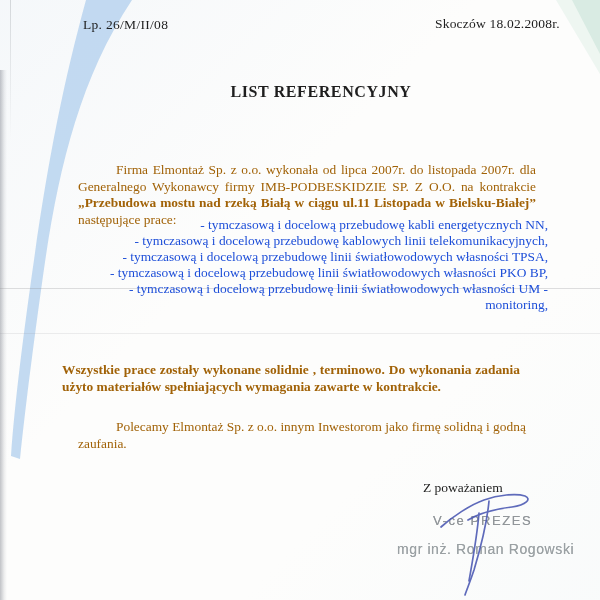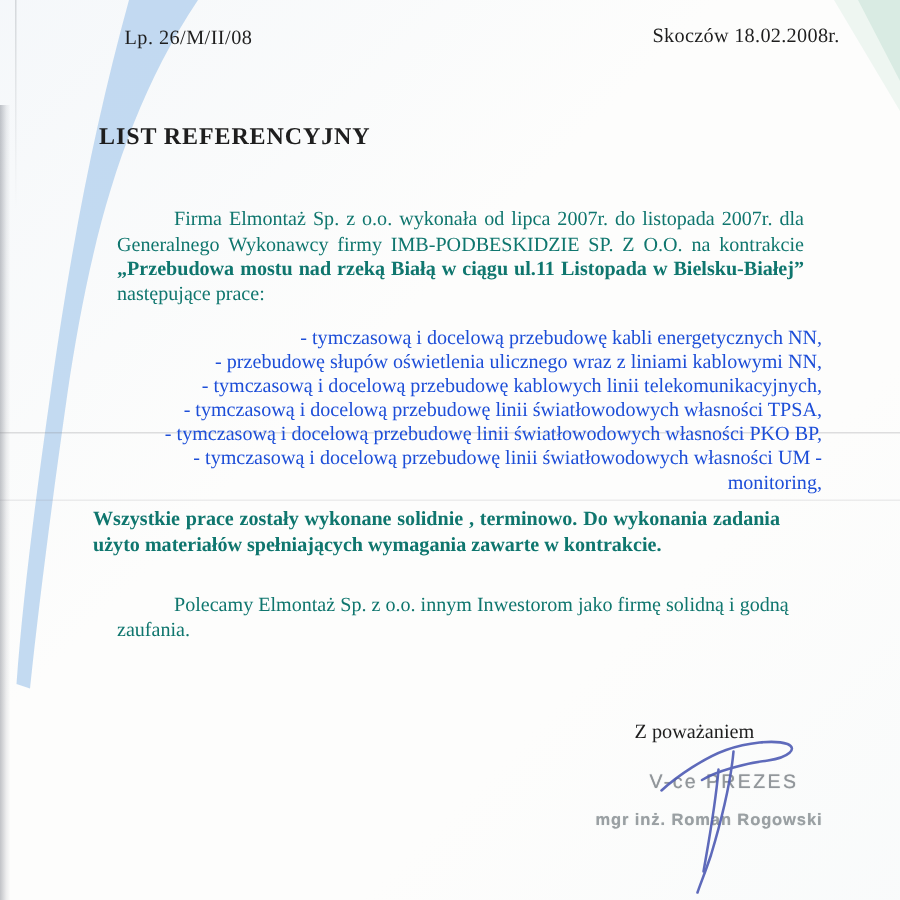--- a/index.html
+++ b/index.html
@@ -26,41 +26,41 @@
     background:linear-gradient(to bottom, rgba(150,155,160,.35), rgba(150,155,160,0));
   }
   .scan-line-1{left:0;top:288px;width:600px;height:1px;background:rgba(140,140,145,.28);}
   .scan-line-2{left:0;top:333px;width:600px;height:1px;background:rgba(140,140,145,.15);}
 
   .deco-svg{left:0;top:0;width:600px;height:600px;pointer-events:none;}
 
   .date-line{top:16px;left:435px;font-size:13.5px;letter-spacing:.2px;}
   .ref-line{top:17px;left:83px;font-size:13.5px;letter-spacing:.3px;}
   .doc-title{
-    top:83px;left:66px;width:458px;text-align:left;
+    top:83px;left:92px;width:458px;text-align:center;
     font-size:16px;font-weight:bold;letter-spacing:.6px;
   }
-  .body-text{font-size:13.4px;line-height:16.6px;text-align:justify;color:#0f766e;}
+  .body-text{font-size:13.4px;line-height:16.6px;text-align:justify;color:#a16207;margin-top:24px;}
   .p1{top:138px;left:78px;width:458px;}
   .p1-indent{display:inline-block;width:38px;}
   .contract-bold{font-weight:bold;}
   .work-list{top:217px;left:78px;width:470px;font-size:13.4px;line-height:16.1px;text-align:right;color:#1d4ed8;}
   .p2{top:338px;left:62px;width:458px;font-weight:bold;}
   .p3{top:395px;left:78px;width:470px;text-align:left;}
   .p3-indent{display:inline-block;width:38px;}
   .closing{top:480px;left:423px;font-size:13.5px;}
 
   .stamp{font-family:"Liberation Sans","DejaVu Sans",sans-serif;}
   .stamp-title{
     top:513px;left:433px;font-size:13px;letter-spacing:1.6px;
     color:#91969a;text-shadow:0 0 .6px rgba(145,150,154,.9);
   }
   .stamp-name{
-    top:541px;left:397px;font-size:11px;letter-spacing:.6px;
-    color:#9aa0a3;text-shadow:0 0 .5px rgba(154,160,163,.8);font-weight:bold;
+    top:541px;left:397px;font-size:14px;letter-spacing:.6px;
+    color:#9aa0a3;text-shadow:0 0 .5px rgba(154,160,163,.8);
   }
   .sig-svg{left:0;top:0;width:600px;height:600px;pointer-events:none;}
 </style>
 </head>
 <body>
 
 <div class="abs page-tint"></div>
 
 <svg class="abs deco-svg" viewBox="0 0 600 600">
   <path d="M 86,0 C 64,80 48,160 34,260 C 24,330 15,400 11,456 L 20,459 C 26,402 35,332 45,262 C 59,168 80,78 132,0 Z" fill="#b9d4ef" opacity="0.85"></path>
@@ -76,21 +76,20 @@
 <div class="abs date-line">Skoczów 18.02.2008r.</div>
 <div class="abs ref-line">Lp. 26/M/II/08</div>
 <div class="abs doc-title">LIST REFERENCYJNY</div>
 
 <div class="abs body-text p1">
   <span class="p1-indent"></span><span>Firma Elmontaż Sp. z o.o. wykonała od lipca 2007r. do listopada 2007r. dla Generalnego Wykonawcy firmy IMB-PODBESKIDZIE SP. Z O.O. na kontrakcie </span><span class="contract-bold">„Przebudowa mostu nad rzeką Białą w ciągu ul.11 Listopada w Bielsku-Białej”</span><span> następujące prace:</span>
 </div>
 
 <div class="abs work-list">
   <div>- tymczasową i docelową przebudowę kabli energetycznych NN,</div>
-  <div>- przebudowę słupów oświetlenia ulicznego wraz z liniami kablowymi NN,</div>
   <div>- tymczasową i docelową przebudowę kablowych linii telekomunikacyjnych,</div>
   <div>- tymczasową i docelową przebudowę linii światłowodowych własności TPSA,</div>
   <div>- tymczasową i docelową przebudowę linii światłowodowych własności PKO BP,</div>
   <div>- tymczasową i docelową przebudowę linii światłowodowych własności UM - monitoring,</div>
 </div>
 
 <div class="abs body-text p2">Wszystkie prace zostały wykonane solidnie , terminowo. Do wykonania zadania użyto materiałów spełniających wymagania zawarte w kontrakcie.</div>
 
 <div class="abs body-text p3">
   <span class="p3-indent"></span><span>Polecamy Elmontaż Sp. z o.o. innym Inwestorom jako firmę solidną i godną zaufania.</span>

